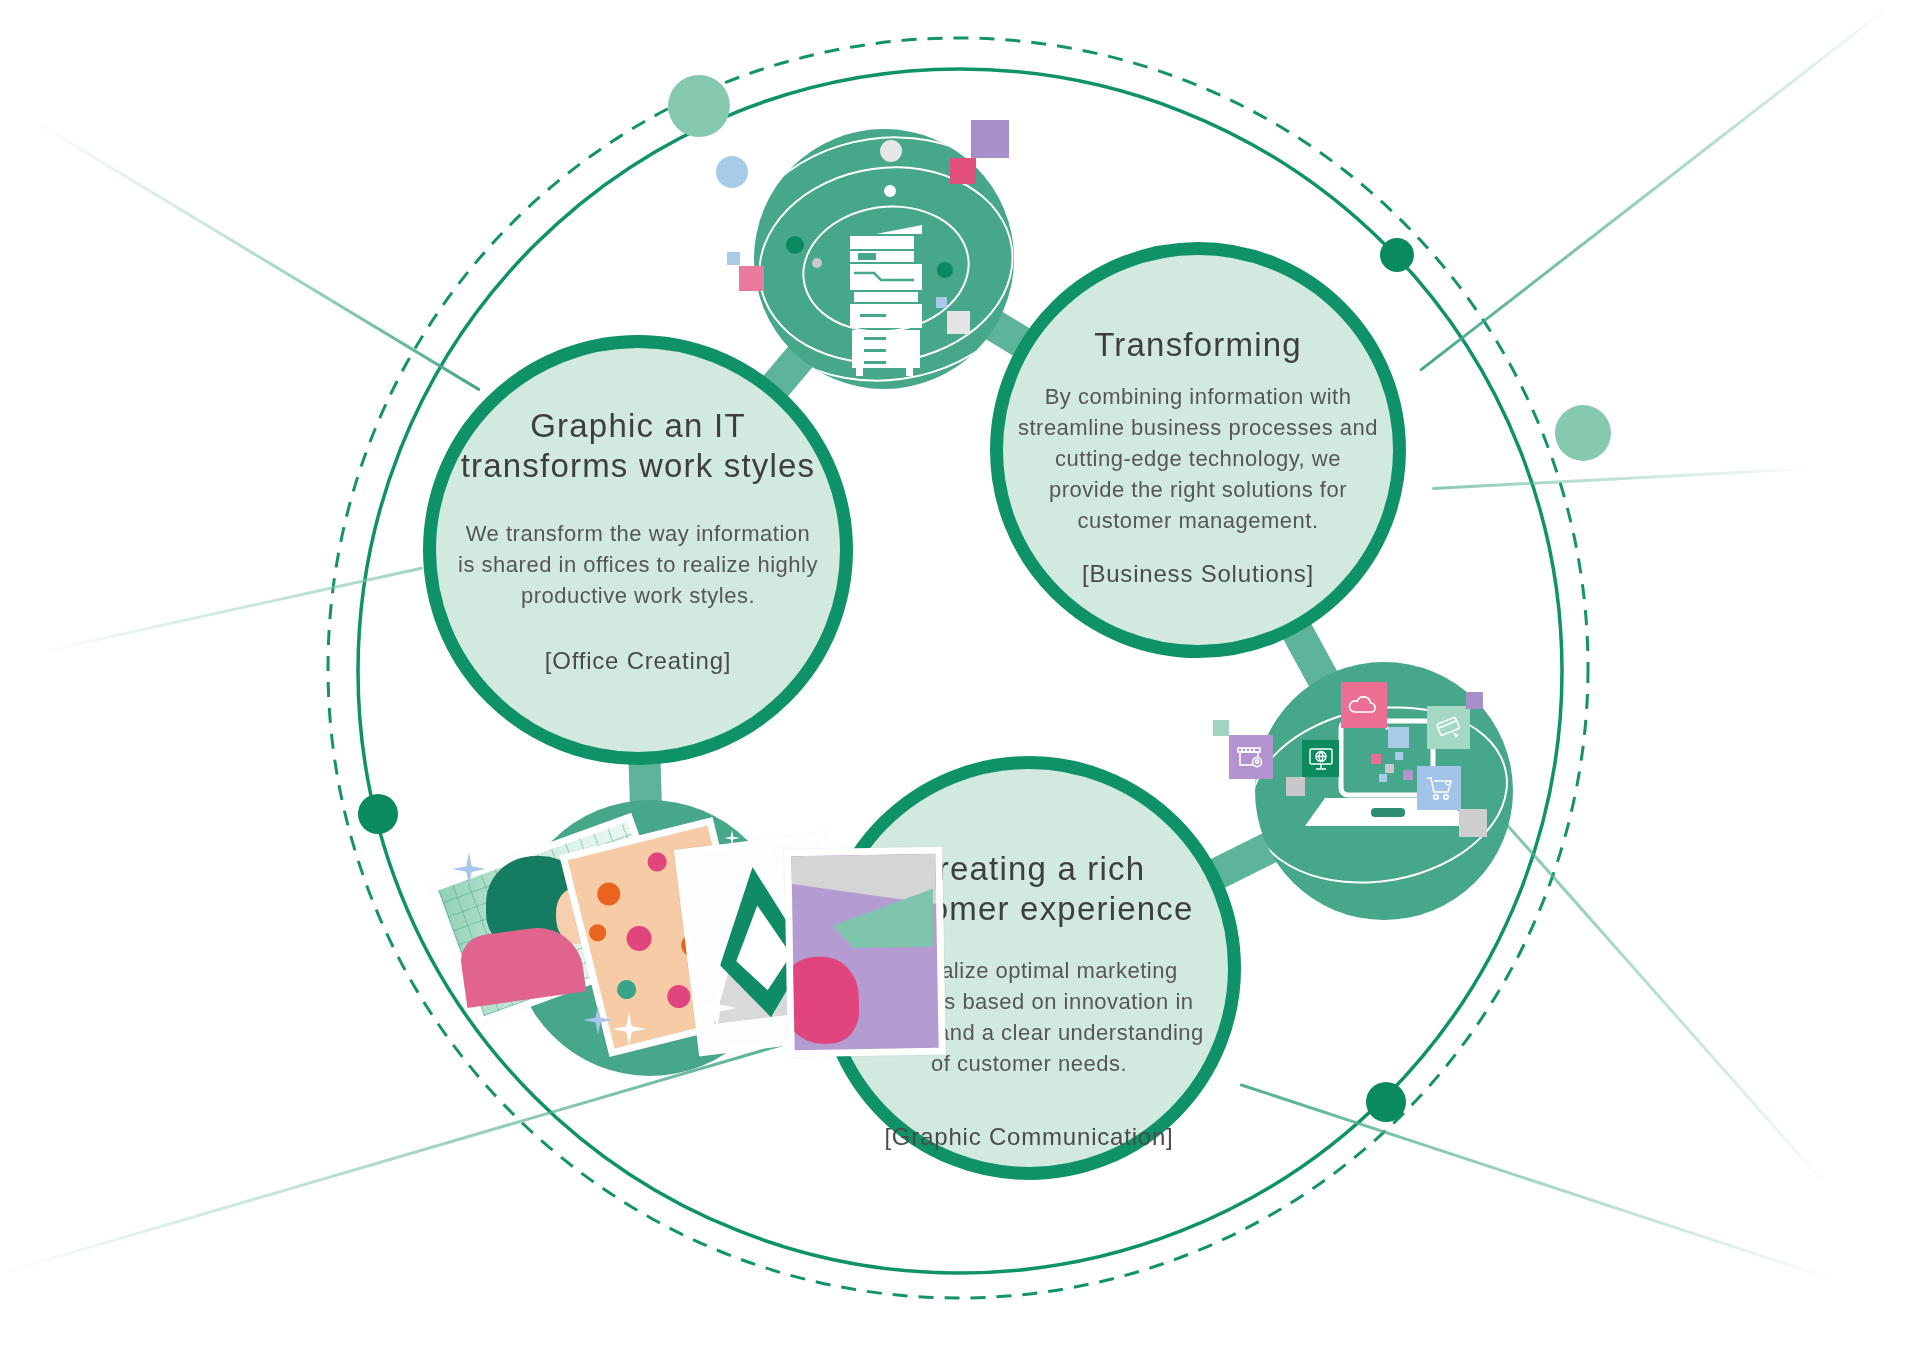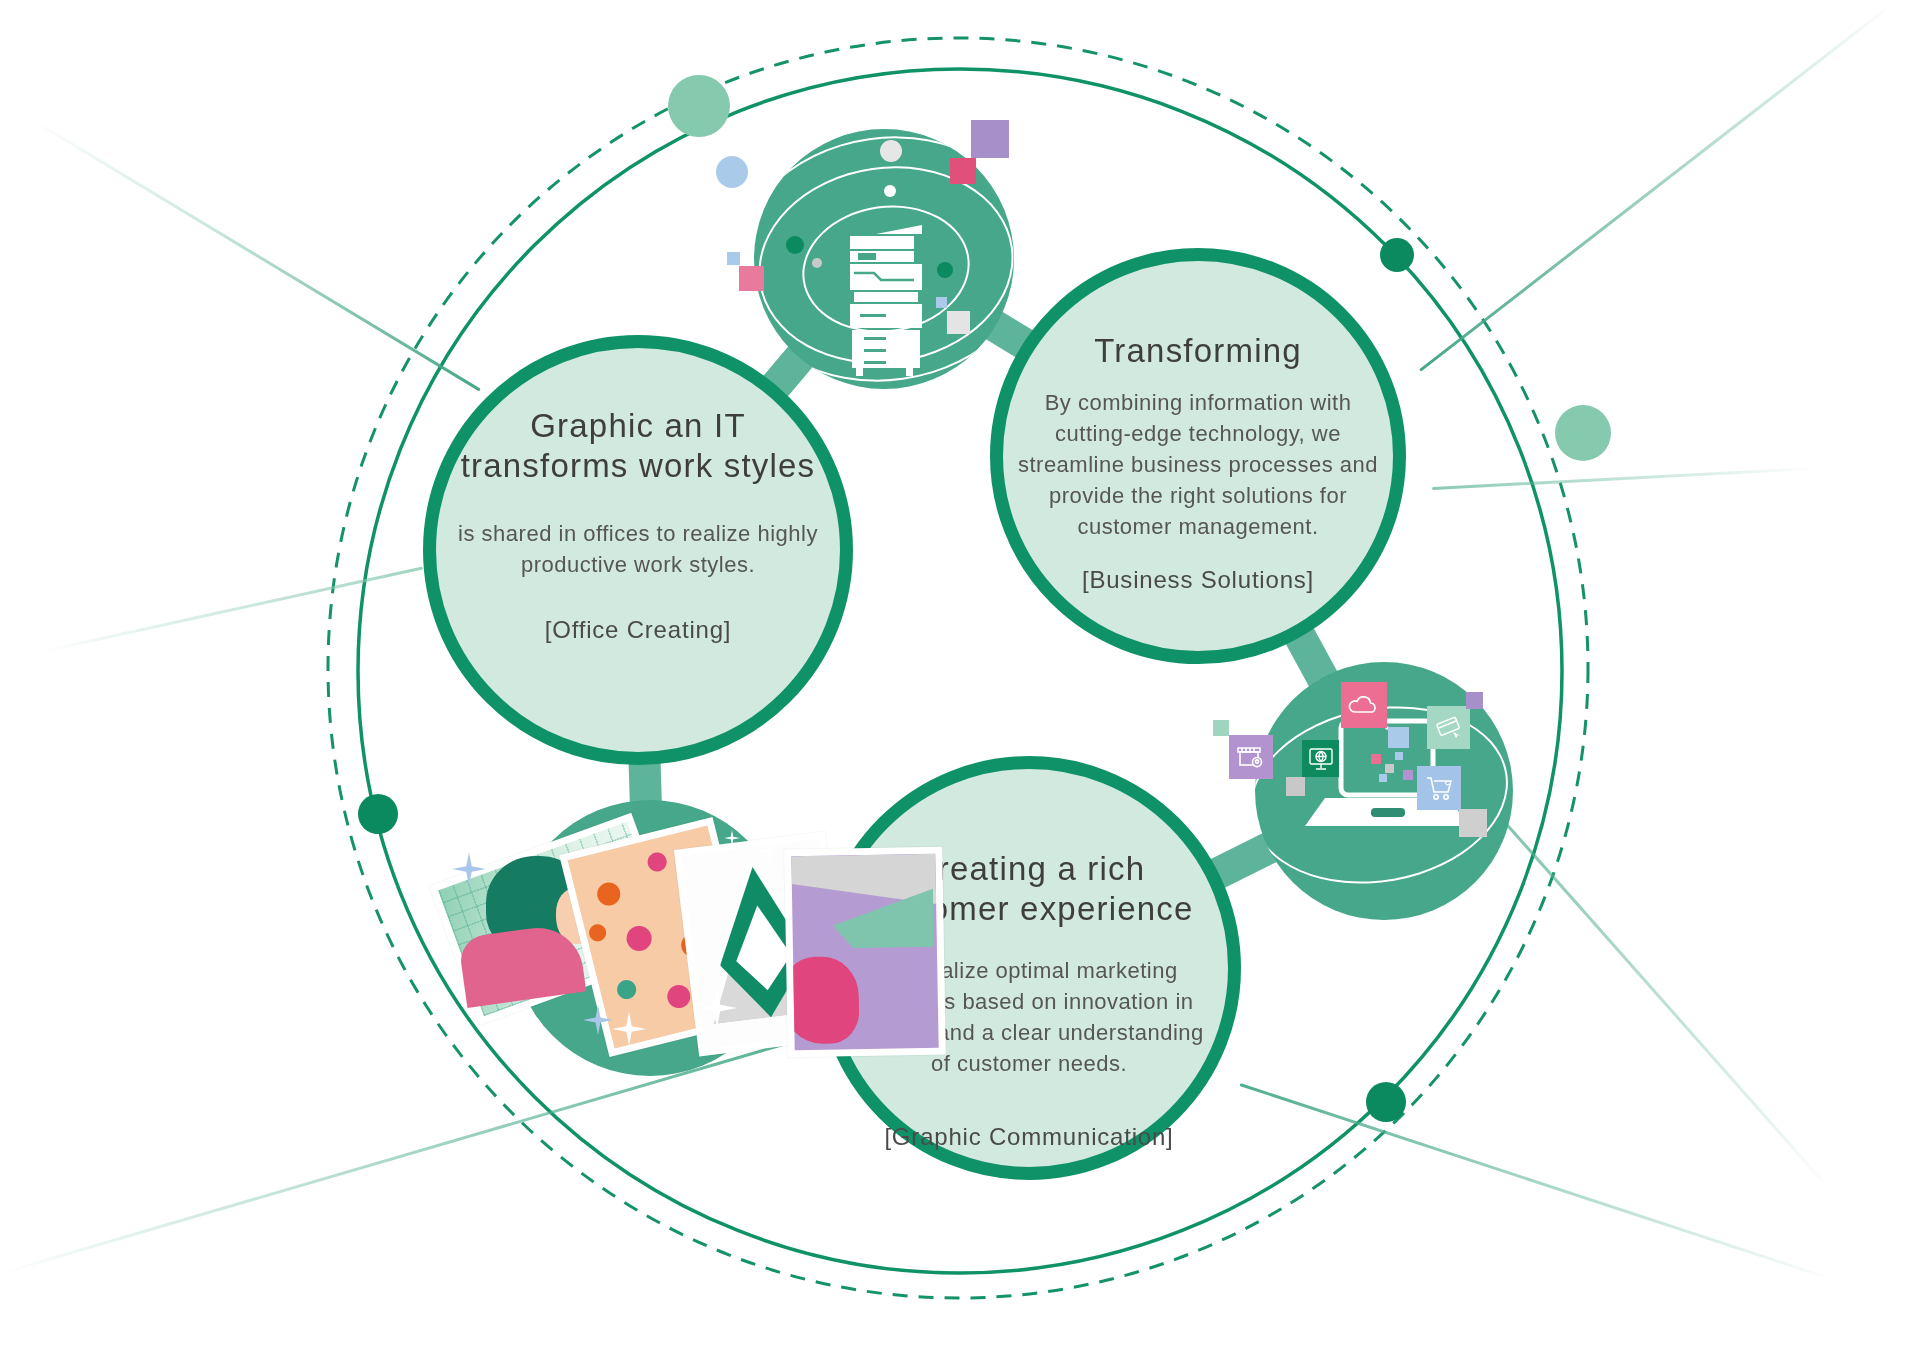--- a/index.html
+++ b/index.html
@@ -30,21 +30,21 @@
     position:absolute;border-radius:50%;background:#d1e9de;border:13px solid #0f9268;
     box-sizing:border-box;z-index:7;display:flex;flex-direction:column;align-items:center;
     text-align:center;
   }
   .node-title{font-size:33px;line-height:40px;color:#3e3e3e;letter-spacing:1.2px;white-space:nowrap;}
   .node-body{font-size:22px;line-height:31px;color:#565656;letter-spacing:.5px;white-space:nowrap;}
   .node-label{font-size:24px;color:#4a4a4a;letter-spacing:.8px;white-space:nowrap;}
   .node-office{left:423px;top:335px;width:430px;height:430px;padding-top:58px;}
   .node-office .node-body{margin-top:32px;}
   .node-office .node-label{margin-top:36px;}
-  .node-business{left:990px;top:248px;width:416px;height:416px;padding-top:70px;}
+  .node-business{left:990px;top:242px;width:416px;height:416px;padding-top:70px;}
   .node-business .node-body{margin-top:16px;}
   .node-business .node-label{margin-top:24px;}
   .node-graphic{left:817px;top:756px;width:424px;height:424px;padding-top:80px;}
   .node-graphic .node-body{margin-top:26px;}
   .node-graphic .node-label{margin-top:44px;}
   
   .sheet{position:absolute;background:#fff;padding:7px;box-sizing:border-box;box-shadow:0 0 0 1px rgba(0,0,0,.03);}
   .sheet-inner{width:100%;height:100%;position:relative;overflow:hidden;}
   .spark{position:absolute;clip-path:polygon(50% 0%,58% 42%,100% 50%,58% 58%,50% 100%,42% 58%,0% 50%,42% 42%);z-index:16;}
 </style>
@@ -226,34 +226,35 @@
   <div class="spark" style="left:697px;top:988px;width:40px;height:40px;background:#ffffff;"></div>
   <div class="spark" style="left:757px;top:838px;width:26px;height:26px;background:#ffffff;"></div>
   <div class="spark" style="left:724px;top:830px;width:16px;height:16px;background:#ffffff;"></div>
 
   <div class="node node-office">
     <div class="node-title">
         <div>Graphic an IT</div>
         <div>transforms work styles</div>
       </div>
     <div class="node-body">
+        <div>We transform the way information</div>
         <div>is shared in offices to realize highly</div>
         <div>productive work styles.</div>
       </div>
     <div class="node-label">[Office Creating]</div>
   </div>
 
   <div class="node node-business">
     <div class="node-title">
         <div>Transforming</div>
       </div>
     <div class="node-body">
         <div>By combining information with</div>
+        <div>streamline business processes and</div>
         <div>cutting-edge technology, we</div>
-        <div>streamline business processes and</div>
         <div>provide the right solutions for</div>
         <div>customer management.</div>
       </div>
     <div class="node-label">[Business Solutions]</div>
   </div>
 
   <div class="node node-graphic">
     <div class="node-title">
         <div>Creating a rich</div>
         <div>customer experience</div>

